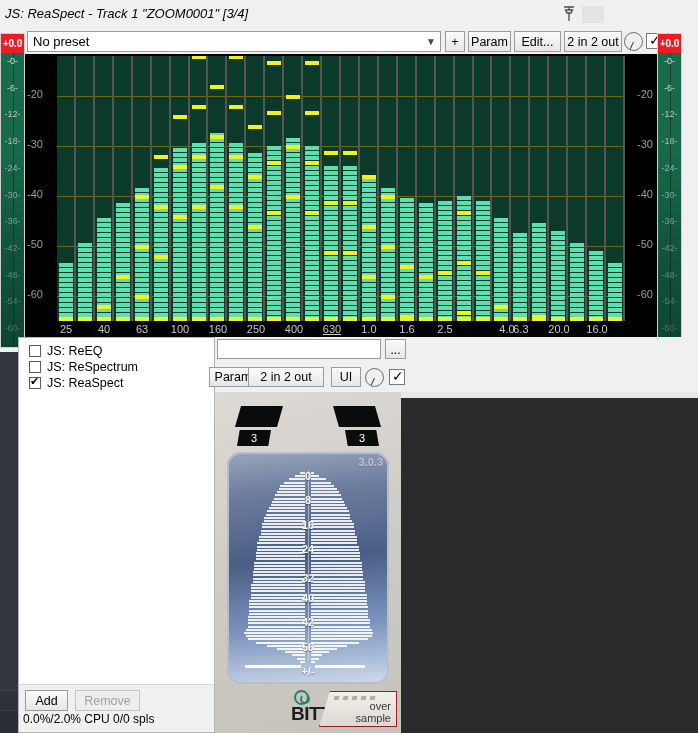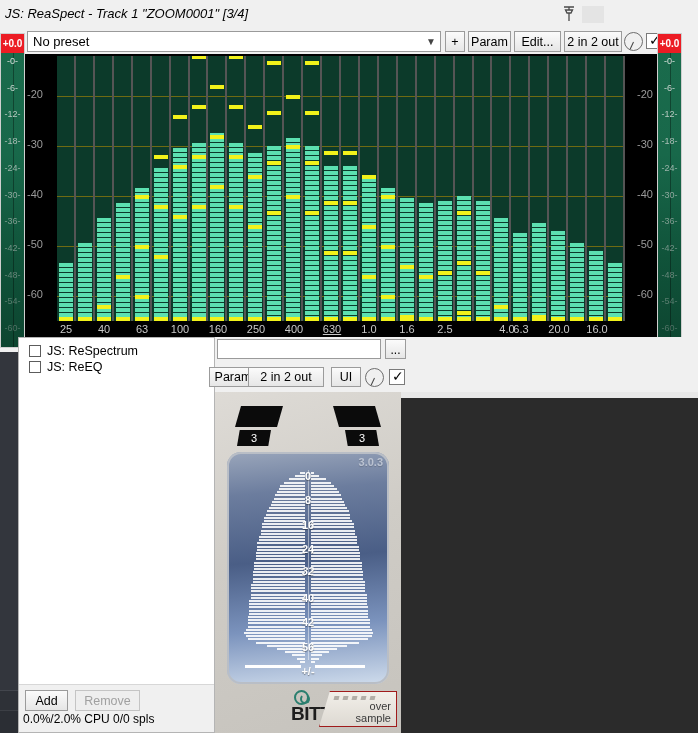--- a/index.html
+++ b/index.html
@@ -727,25 +727,29 @@
           <span class="freq-lbl" style="left: 521px;">12.5</span>
           <span class="freq-lbl" style="left: 559px;">20.0</span>
         </div>
     </div>
   </div>
 
   <div class="fxchain">
     <div class="fxlist" id="fxlist">
         <div class="fxitem">
           <span class="fxchk"></span>
-          <span class="fxname">JS: ReSpectrum</span>
+          <span class="fxname">JS: ReEQ</span>
         </div>
         <div class="fxitem">
           <span class="fxchk"></span>
-          <span class="fxname">JS: ReEQ</span>
+          <span class="fxname">JS: ReSpectrum</span>
+        </div>
+        <div class="fxitem">
+          <span class="fxchk on"></span>
+          <span class="fxname">JS: ReaSpect</span>
         </div>
       </div>
     <div class="fx-footer">
       <div class="fbtn" id="btn-fx-add">Add</div>
       <div class="fbtn" id="btn-fx-remove">Remove</div>
       <div class="cpu-text">0.0%/2.0% CPU 0/0 spls</div>
     </div>
   </div>
 
   <div class="bitterwin">
@@ -904,21 +908,21 @@
               <div class="bit-bar r" style="top: 199px; width: 18px; height: 2px;"></div>
               <div class="bit-bar r" style="top: 202px; width: 11px; height: 2px;"></div>
               <div class="bit-bar r" style="top: 206px; width: 8px; height: 2px;"></div>
               <div class="bit-bar r" style="top: 209px; width: 4px; height: 2px;"></div>
             </div>
           <div class="bit-scale" id="bit-scale">
               <div class="bit-tick" style="top: 18px;">0</div>
               <div class="bit-tick" style="top: 42.4px;">8</div>
               <div class="bit-tick" style="top: 66.8px;">16</div>
               <div class="bit-tick" style="top: 91.2px;">24</div>
-              <div class="bit-tick" style="top: 113px; font-style: italic;">32</div>
+              <div class="bit-tick" style="top: 120px; font-style: italic;">32</div>
               <div class="bit-tick" style="top: 140px;">40</div>
               <div class="bit-tick" style="top: 164.4px;">42</div>
               <div class="bit-tick" style="top: 188.8px;">56</div>
               <div class="bit-tick" style="top: 213.2px;">+/-</div>
             </div>
           <div class="bit-tick" style="right:6px; top:4px; left:auto; text-align:right; opacity:.45">3.0.3</div>
         <div class="bit-underline" style="bottom: 16px; width: 56px; right: 88px;"></div>
             <div class="bit-underline" style="bottom: 16px; width: 50px; left: 88px;"></div>
           </div>
 

